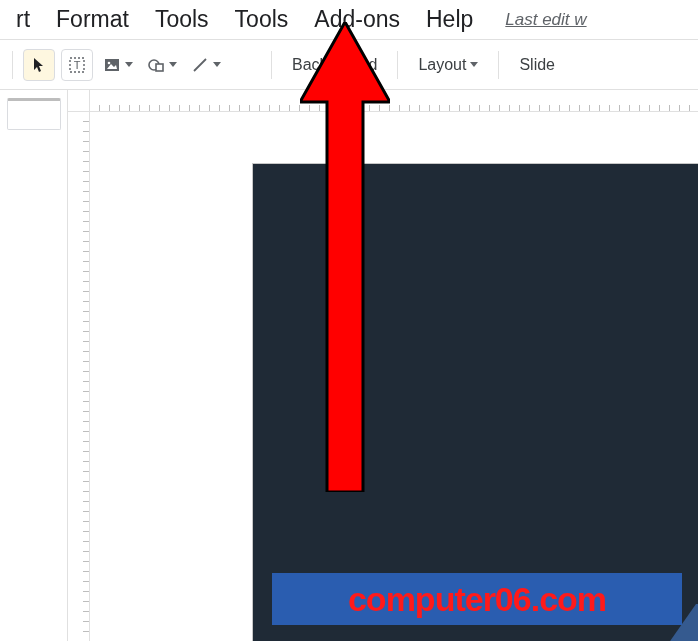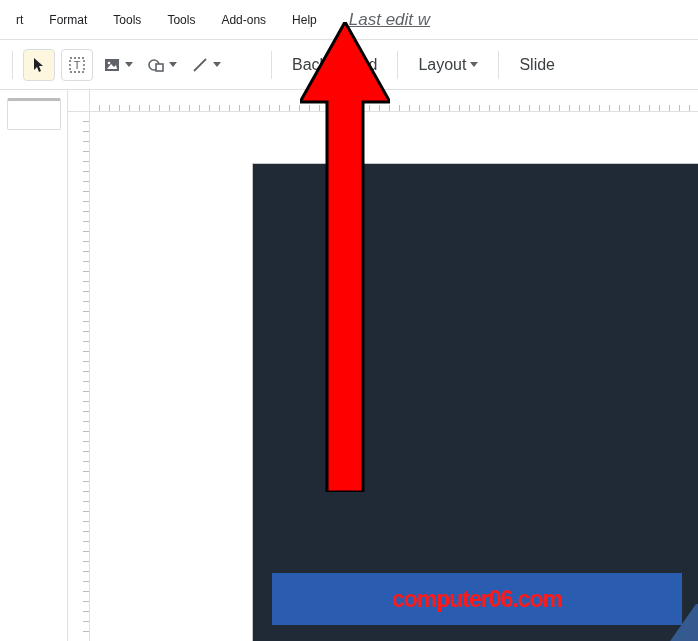--- a/index.html
+++ b/index.html
@@ -14,21 +14,21 @@
   .menubar {
     display: flex;
     align-items: center;
     height: 40px;
     padding: 0 4px;
     border-bottom: 1px solid #e0e0e0;
     gap: 2px;
   }
   .menubar .mitem {
     padding: 4px 12px;
-    font-size: 12px;
+    font-size: 23px;
     color: #202124;
     cursor: pointer;
     white-space: nowrap;
   }
   .menubar .last-edit {
     margin-left: 18px;
     font-size: 17px;
     color: #5f6368;
     text-decoration: underline;
     white-space: nowrap;
@@ -176,21 +176,21 @@
     height: 52px;
     background: #2a5db0;
     display: flex;
     align-items: center;
     justify-content: center;
     z-index: 60;
   }
   .watermark span {
     font-family: "Arial Black", Arial, sans-serif;
     font-weight: 900;
-    font-size: 23px;
+    font-size: 34px;
     color: #ff1a1a;
     letter-spacing: -1px;
     white-space: nowrap;
   }
 </style>
 </head>
 <body>
 
 <div class="menubar">
   <span class="mitem">rt</span>

